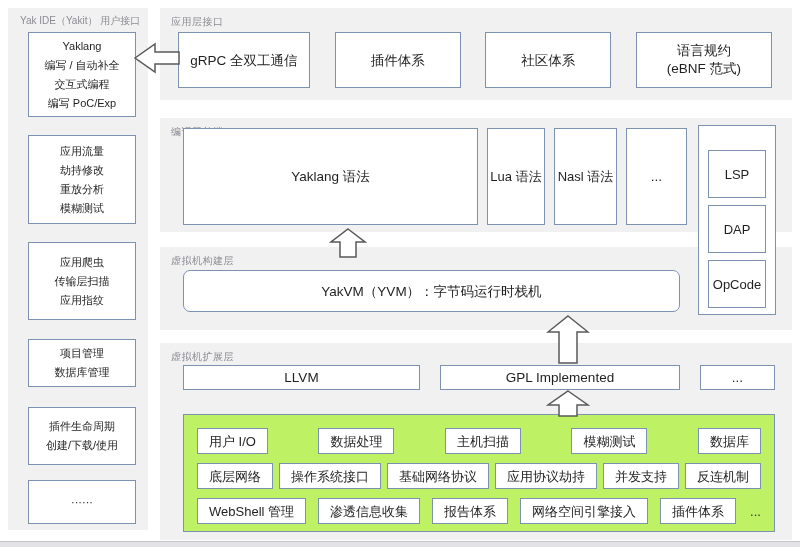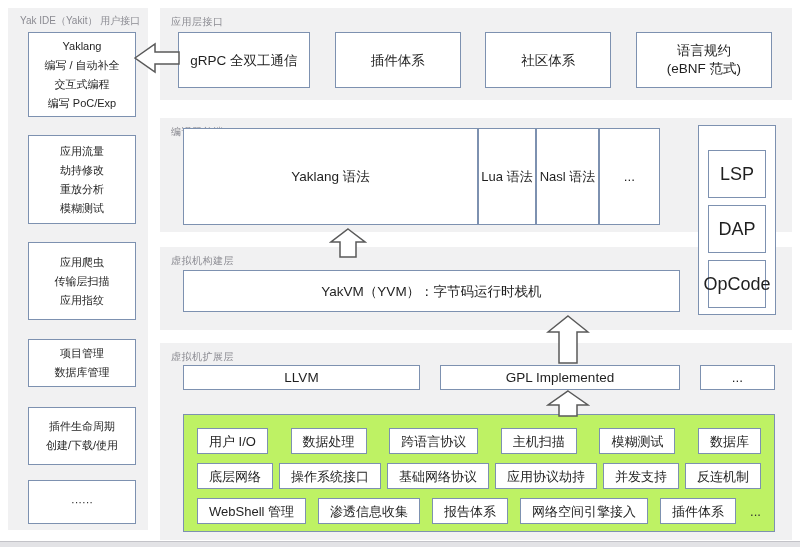--- a/index.html
+++ b/index.html
@@ -26,32 +26,32 @@
   .sb6 { margin-top:15px; height:44px; }
 
   
   #panel-app { left:160px; top:8px; width:632px; height:92px; }
   .row-app { position:absolute; left:18px; right:20px; top:24px; height:56px;
              display:flex; justify-content:space-between; }
   .ab0 { width:132px; } .ab1 { width:126px; } .ab2 { width:126px; } .ab3 { width:136px; line-height:18px; }
 
   
   #panel-compiler { left:160px; top:118px; width:632px; height:114px; }
-  .row-compiler { position:absolute; left:23px; top:10px; height:97px; display:flex; }
+  .row-compiler { position:absolute; left:23px; top:10px; height:97px; display:flex; gap:9px; }
   .cb0 { width:295px; } .cb1 { width:58px; font-size:13px; } .cb2 { width:63px; font-size:13px; } .cb3 { width:61px; }
 
   
   #proto-col { position:absolute; left:698px; top:125px; width:78px; height:190px;
                background:#fff; border:1px solid #7d91b0;
                display:flex; flex-direction:column; align-items:center; padding-top:24px; gap:7px; }
-  .pb { width:58px; height:48px; font-size:18px; }
+  .pb { width:58px; height:48px; font-size:13px; }
 
   
   #panel-vm { left:160px; top:247px; width:632px; height:83px; }
-  .vm-box { position:absolute; left:23px; top:23px; width:497px; height:42px; }
+  .vm-box { position:absolute; left:23px; top:23px; width:497px; height:42px;border-radius:7px; }
 
   
   #panel-ext { left:160px; top:343px; width:632px; height:74px; }
   .row-ext { position:absolute; left:23px; top:22px; height:25px; display:flex; gap:20px; }
   .eb0 { width:237px; } .eb1 { width:240px; } .eb2 { width:75px; }
   .row-ext .box { height:25px; }
 
   
   #panel-cap { left:160px; top:410px; width:632px; height:130px; }
   #cap-container { position:absolute; left:23px; top:4px; width:592px; height:118px;
@@ -129,21 +129,20 @@
     <div class="box eb1 nw">GPL Implemented</div>
     <div class="box eb2 nw">...</div>
   </div>
 </div>
 
 <div class="panel" id="panel-cap">
   <div id="cap-container">
     <div class="cap-row">
       <div class="box nw">用户 I/O</div>
       <div class="box nw">数据处理</div>
-      <div class="box nw">跨语言协议</div>
       <div class="box nw">主机扫描</div>
       <div class="box nw">模糊测试</div>
       <div class="box nw">数据库</div>
     </div>
     <div class="cap-row">
       <div class="box nw">底层网络</div>
       <div class="box nw">操作系统接口</div>
       <div class="box nw">基础网络协议</div>
       <div class="box nw">应用协议劫持</div>
       <div class="box nw">并发支持</div>

